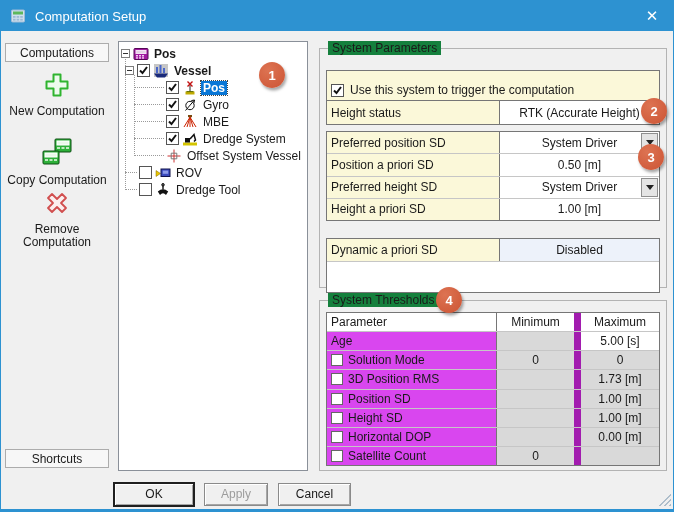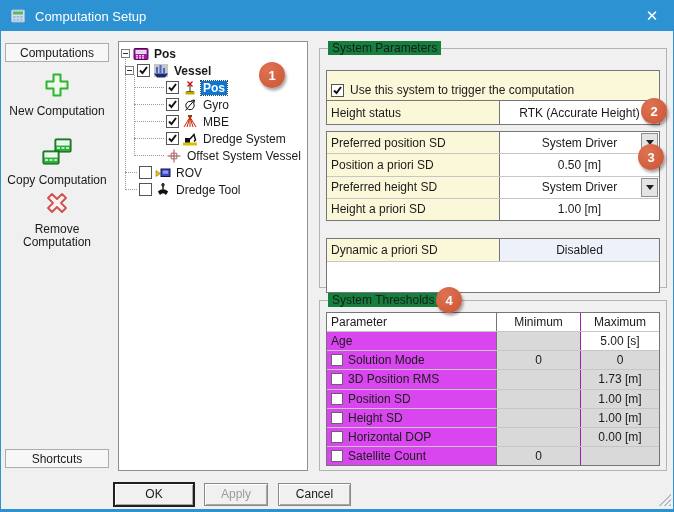--- a/index.html
+++ b/index.html
@@ -57,21 +57,21 @@
   .combo-btn::after{content:"";width:0;height:0;border-left:4px solid transparent;border-right:4px solid transparent;border-top:5px solid #222;}
   .dyn{left:6px;top:177px;width:334px;height:55px;margin-top:12px;}
   .dynrow{display:flex;height:22px;border-bottom:1px solid #c6c6c6;}
   .dynrow .cell-l{width:173px;}
   .dynrow .cell-v{flex:1;background:#edf2fa;}
   
   .thtable{left:6px;top:11px;width:334px;height:154px;display:flex;flex-direction:column;background:#fff;}
   .throw{flex:1;display:flex;border-bottom:1px solid #c6c6c6;}
   .throw:last-child{border-bottom:none;}
   .th-param{width:170px;border-right:1px solid #767676;box-sizing:border-box;display:flex;align-items:center;padding-left:4px;}
-  .th-min{width:84px;border-right:1px solid #a21caf;box-sizing:border-box;display:flex;align-items:center;justify-content:center;}
+  .th-min{width:84px;border-right:7px solid #a21caf;box-sizing:border-box;display:flex;align-items:center;justify-content:center;}
   .th-max{flex:1;display:flex;align-items:center;justify-content:center;}
   .throw.hdr .th-param,.throw.hdr .th-min,.throw.hdr .th-max{background:#fff;}
   .throw:not(.hdr) .th-param{background:#d946ef;}
   .cell-gray{background:#d9d9d9;}
   .cell-white{background:#fff;}
   .th-cb{width:12px;height:12px;background:#fff;border:1px solid #666;box-sizing:border-box;margin-right:5px;flex:0 0 auto;}
   
   .fbtn{position:absolute;top:482px;height:23px;background:#f0f0f0;border:1px solid #8a8a8a;box-shadow:inset 1px 1px 0 #fff,inset -1px -1px 0 #a6a6a6;text-align:center;line-height:21px;box-sizing:border-box;}
   .fbtn.default{border:1px solid #1f1f1f;box-shadow:0 0 0 1px #1f1f1f,inset 1px 1px 0 #fff,inset -1px -1px 0 #a6a6a6;}
   .fbtn.disabled{color:#9c9c9c;}

